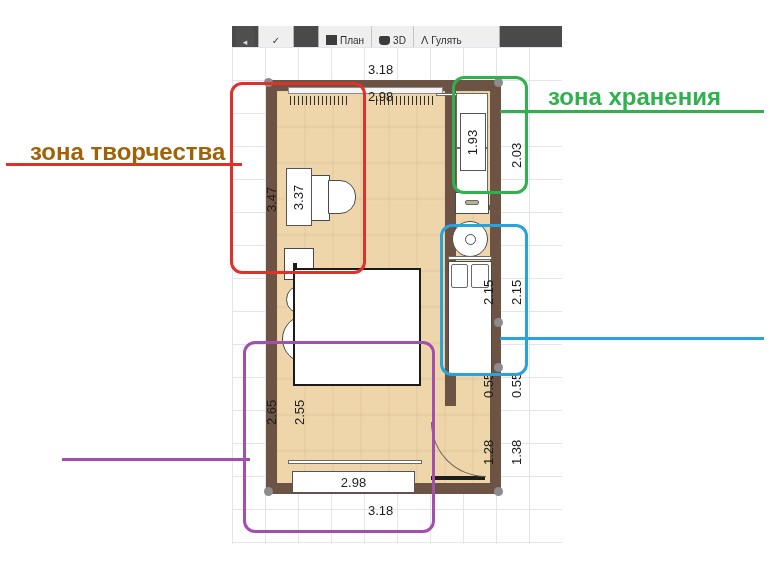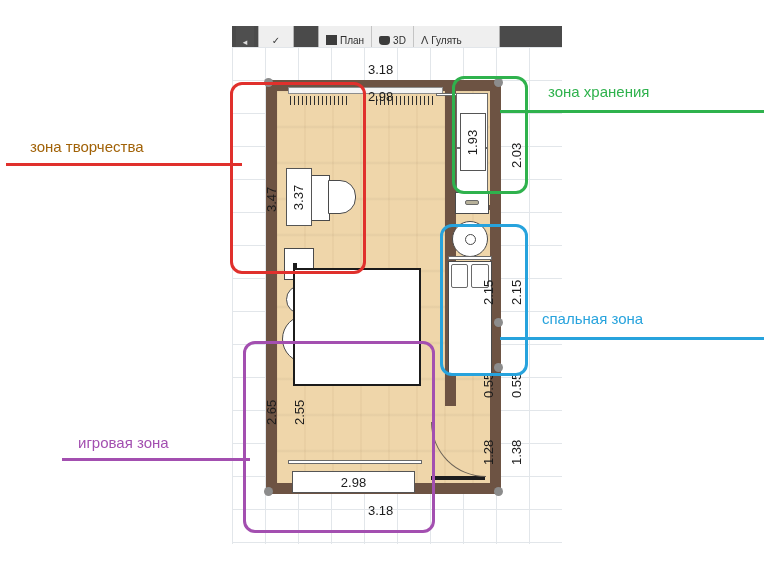--- a/index.html
+++ b/index.html
@@ -107,21 +107,21 @@
   .dimbox{
     position:absolute;background:#ffffff;border:1px solid #555;box-sizing:border-box;
     display:flex;align-items:center;justify-content:center;
     font-size:13px;color:#1c1c1c;
   }
   .dimbox.v span{transform:rotate(-90deg);white-space:nowrap;}
 
   
   .zone{position:absolute;border-style:solid;border-width:3px;border-radius:12px;background:transparent;}
   .zlead{position:absolute;height:3px;}
-  .zlabel{position:absolute;font-weight:normal;font-size:15px;white-space:nowrap;}
+  .zlabel{position:absolute;font-weight:bold;font-size:24px;white-space:nowrap;}
 
   .z-red{border-color:#e0302c;}
   .z-green{border-color:#2fb24d;}
   .z-blue{border-color:#27a3dd;}
   .z-purple{border-color:#a council;}
   .z-purple{border-color:#a34fb0;}
   .l-red{background:#e0302c;} .t-red{color:#a16207;}
   .l-green{background:#2fb24d;} .t-green{color:#2fb24d;}
   .l-blue{background:#27a3dd;} .t-blue{color:#27a3dd;}
   .l-purple{background:#a34fb0;} .t-purple{color:#a34fb0;}
@@ -236,19 +236,17 @@
   <div class="zone z-red" style="left:230px;top:82px;width:130px;height:186px;"></div>
   <div class="zlead l-red" style="left:6px;top:163px;width:236px;"></div>
   <div class="zlabel t-red" style="left:30px;top:138px;">зона творчества</div>
 
   <div class="zone z-green" style="left:452px;top:76px;width:70px;height:112px;"></div>
   <div class="zlead l-green" style="left:500px;top:110px;width:264px;"></div>
   <div class="zlabel t-green" style="left:548px;top:83px;">зона хранения</div>
 
   <div class="zone z-blue" style="left:440px;top:224px;width:82px;height:146px;"></div>
   <div class="zlead l-blue" style="left:500px;top:337px;width:264px;"></div>
-  <div class="zlabel t-blue" style="left:542px;top:310px;">спальная зона</div>
 
   <div class="zone z-purple" style="left:243px;top:341px;width:186px;height:186px;"></div>
   <div class="zlead l-purple" style="left:62px;top:458px;width:188px;"></div>
-  <div class="zlabel t-purple" style="left:78px;top:434px;">игровая зона</div>
 
 </div>
 
 </body></html>

